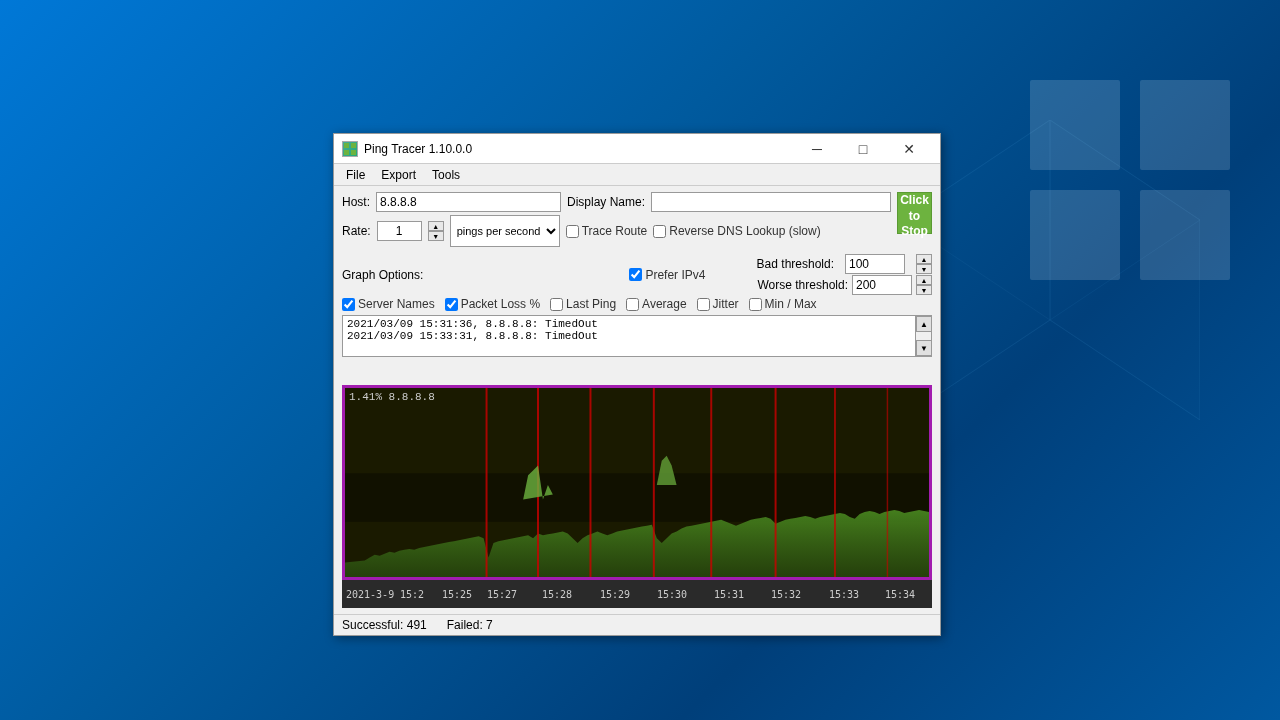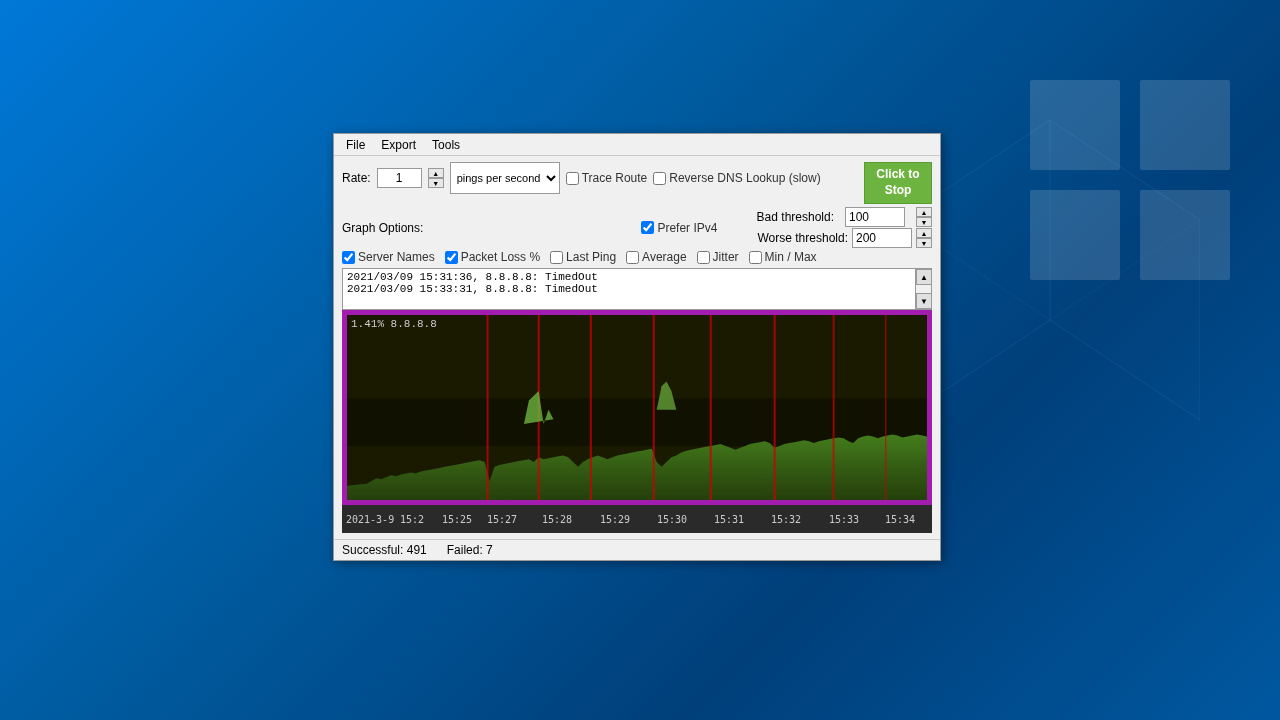--- a/index.html
+++ b/index.html
@@ -236,22 +236,23 @@
       justify-content: center;
       font-size: 8px;
       cursor: pointer;
     }
 
     
     .graph-container {
       background: #0f766e;
       height: 195px;
       position: relative;
-      border: 5px solid #a21caf;
+      border: 3px solid #a21caf;
       overflow: hidden;
+      margin-top: 28px;
     }
 
     .graph-label {
       color: #ccc;
       font-size: 11px;
       font-family: 'Courier New', monospace;
       position: absolute;
       top: 3px;
       left: 4px;
       z-index: 2;
@@ -311,32 +312,54 @@
 
 <svg style="position:absolute; right:50px; top:80px; width:200px; height:200px; opacity:0.15;" viewBox="0 0 200 200">
   <rect x="0" y="0" width="90" height="90" fill="white" rx="2"></rect>
   <rect x="110" y="0" width="90" height="90" fill="white" rx="2"></rect>
   <rect x="0" y="110" width="90" height="90" fill="white" rx="2"></rect>
   <rect x="110" y="110" width="90" height="90" fill="white" rx="2"></rect>
 </svg>
 
 <div class="app-window">
 
+  <div class="title-bar">
+    <div class="title-bar-icon">
+      <svg width="12" height="12" viewBox="0 0 12 12">
+        <rect x="0" y="0" width="5" height="5" fill="#6db33f"></rect>
+        <rect x="7" y="0" width="5" height="5" fill="#6db33f"></rect>
+        <rect x="0" y="7" width="5" height="5" fill="#6db33f"></rect>
+        <rect x="7" y="7" width="5" height="5" fill="#6db33f"></rect>
+      </svg>
+    </div>
+    <span class="title-bar-text">Ping Tracer 1.10.0.0</span>
+    <div class="title-bar-buttons">
+      <button class="title-btn">─</button>
+      <button class="title-btn">□</button>
+      <button class="title-btn close">✕</button>
+    </div>
+  </div>
 
   <div class="menu-bar">
     <span class="menu-item">File</span>
     <span class="menu-item">Export</span>
     <span class="menu-item">Tools</span>
   </div>
 
   <div class="content">
 
     <div style="display:flex; align-items:flex-start; gap:6px; margin-bottom:3px;">
       <div style="flex:1;">
 
+        <div class="row" style="margin-bottom:3px;">
+          <span class="label">Host:</span>
+          <input type="text" class="host-input" value="8.8.8.8" style="">
+          <span class="label">Display Name:</span>
+          <input type="text" class="display-name-input" value="" style="">
+        </div>
 
         <div class="row">
           <span class="label">Rate:</span>
           <input type="text" class="rate-input" value="1" style="">
           <div class="rate-spinner">
             <div class="spin-btn">▲</div>
             <div class="spin-btn">▼</div>
           </div>
           <select class="rate-unit-select">
             <option>pings per second</option>
@@ -355,21 +378,21 @@
         </div>
       </div>
 
       <button class="click-stop-btn">
         <span>Click to</span><br>
         <span>Stop</span>
       </button>
     </div>
 
     <div style="display:flex; align-items:center; justify-content:space-between; margin-bottom:2px;">
-      <div style="display:flex; align-items:center; gap:18px;justify-content:space-between;">
+      <div style="display:flex; align-items:center; gap:6px;justify-content:space-between;">
         <span class="label">Graph Options:</span>
 
         <label class="checkbox-label" style="margin-left:200px;">
           <input type="checkbox" checked="" style="">
           <span>Prefer IPv4</span>
         </label>
       </div>
       <div style="display:flex; flex-direction:column; gap:1px; align-items:flex-end;">
         <div style="display:flex; align-items:center; gap:11px;">
           <span class="label">Bad threshold:</span>

